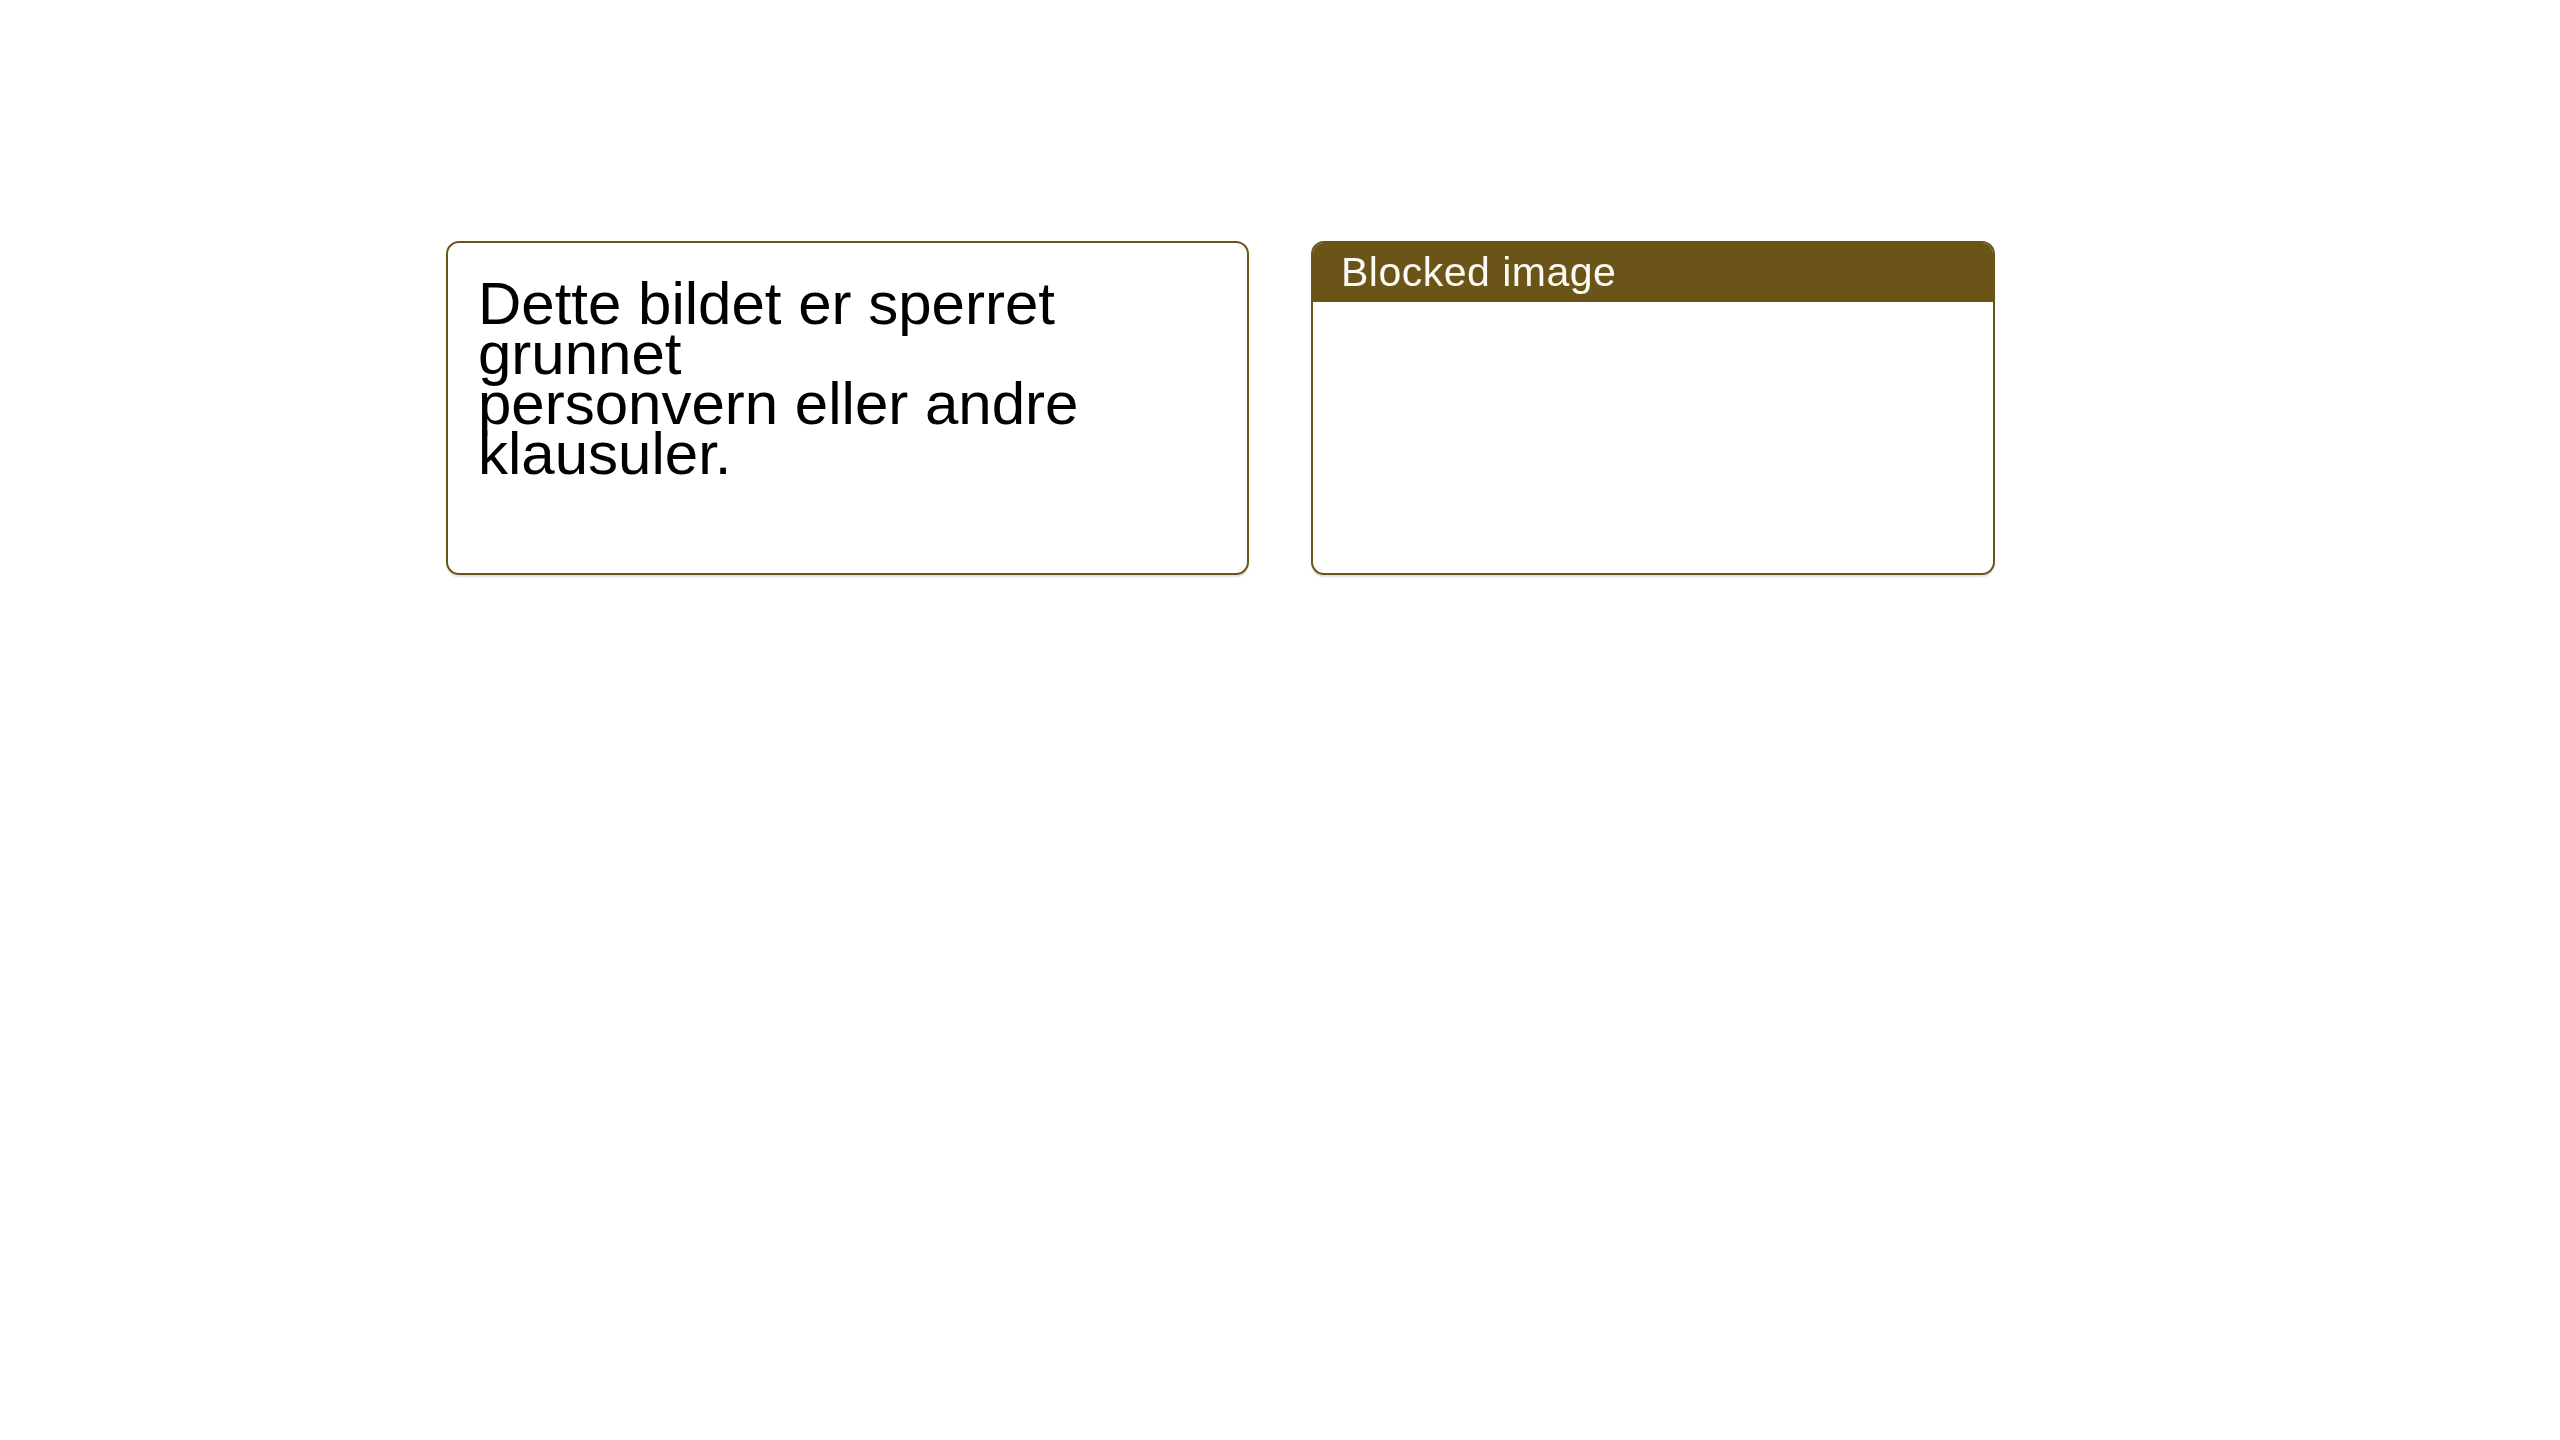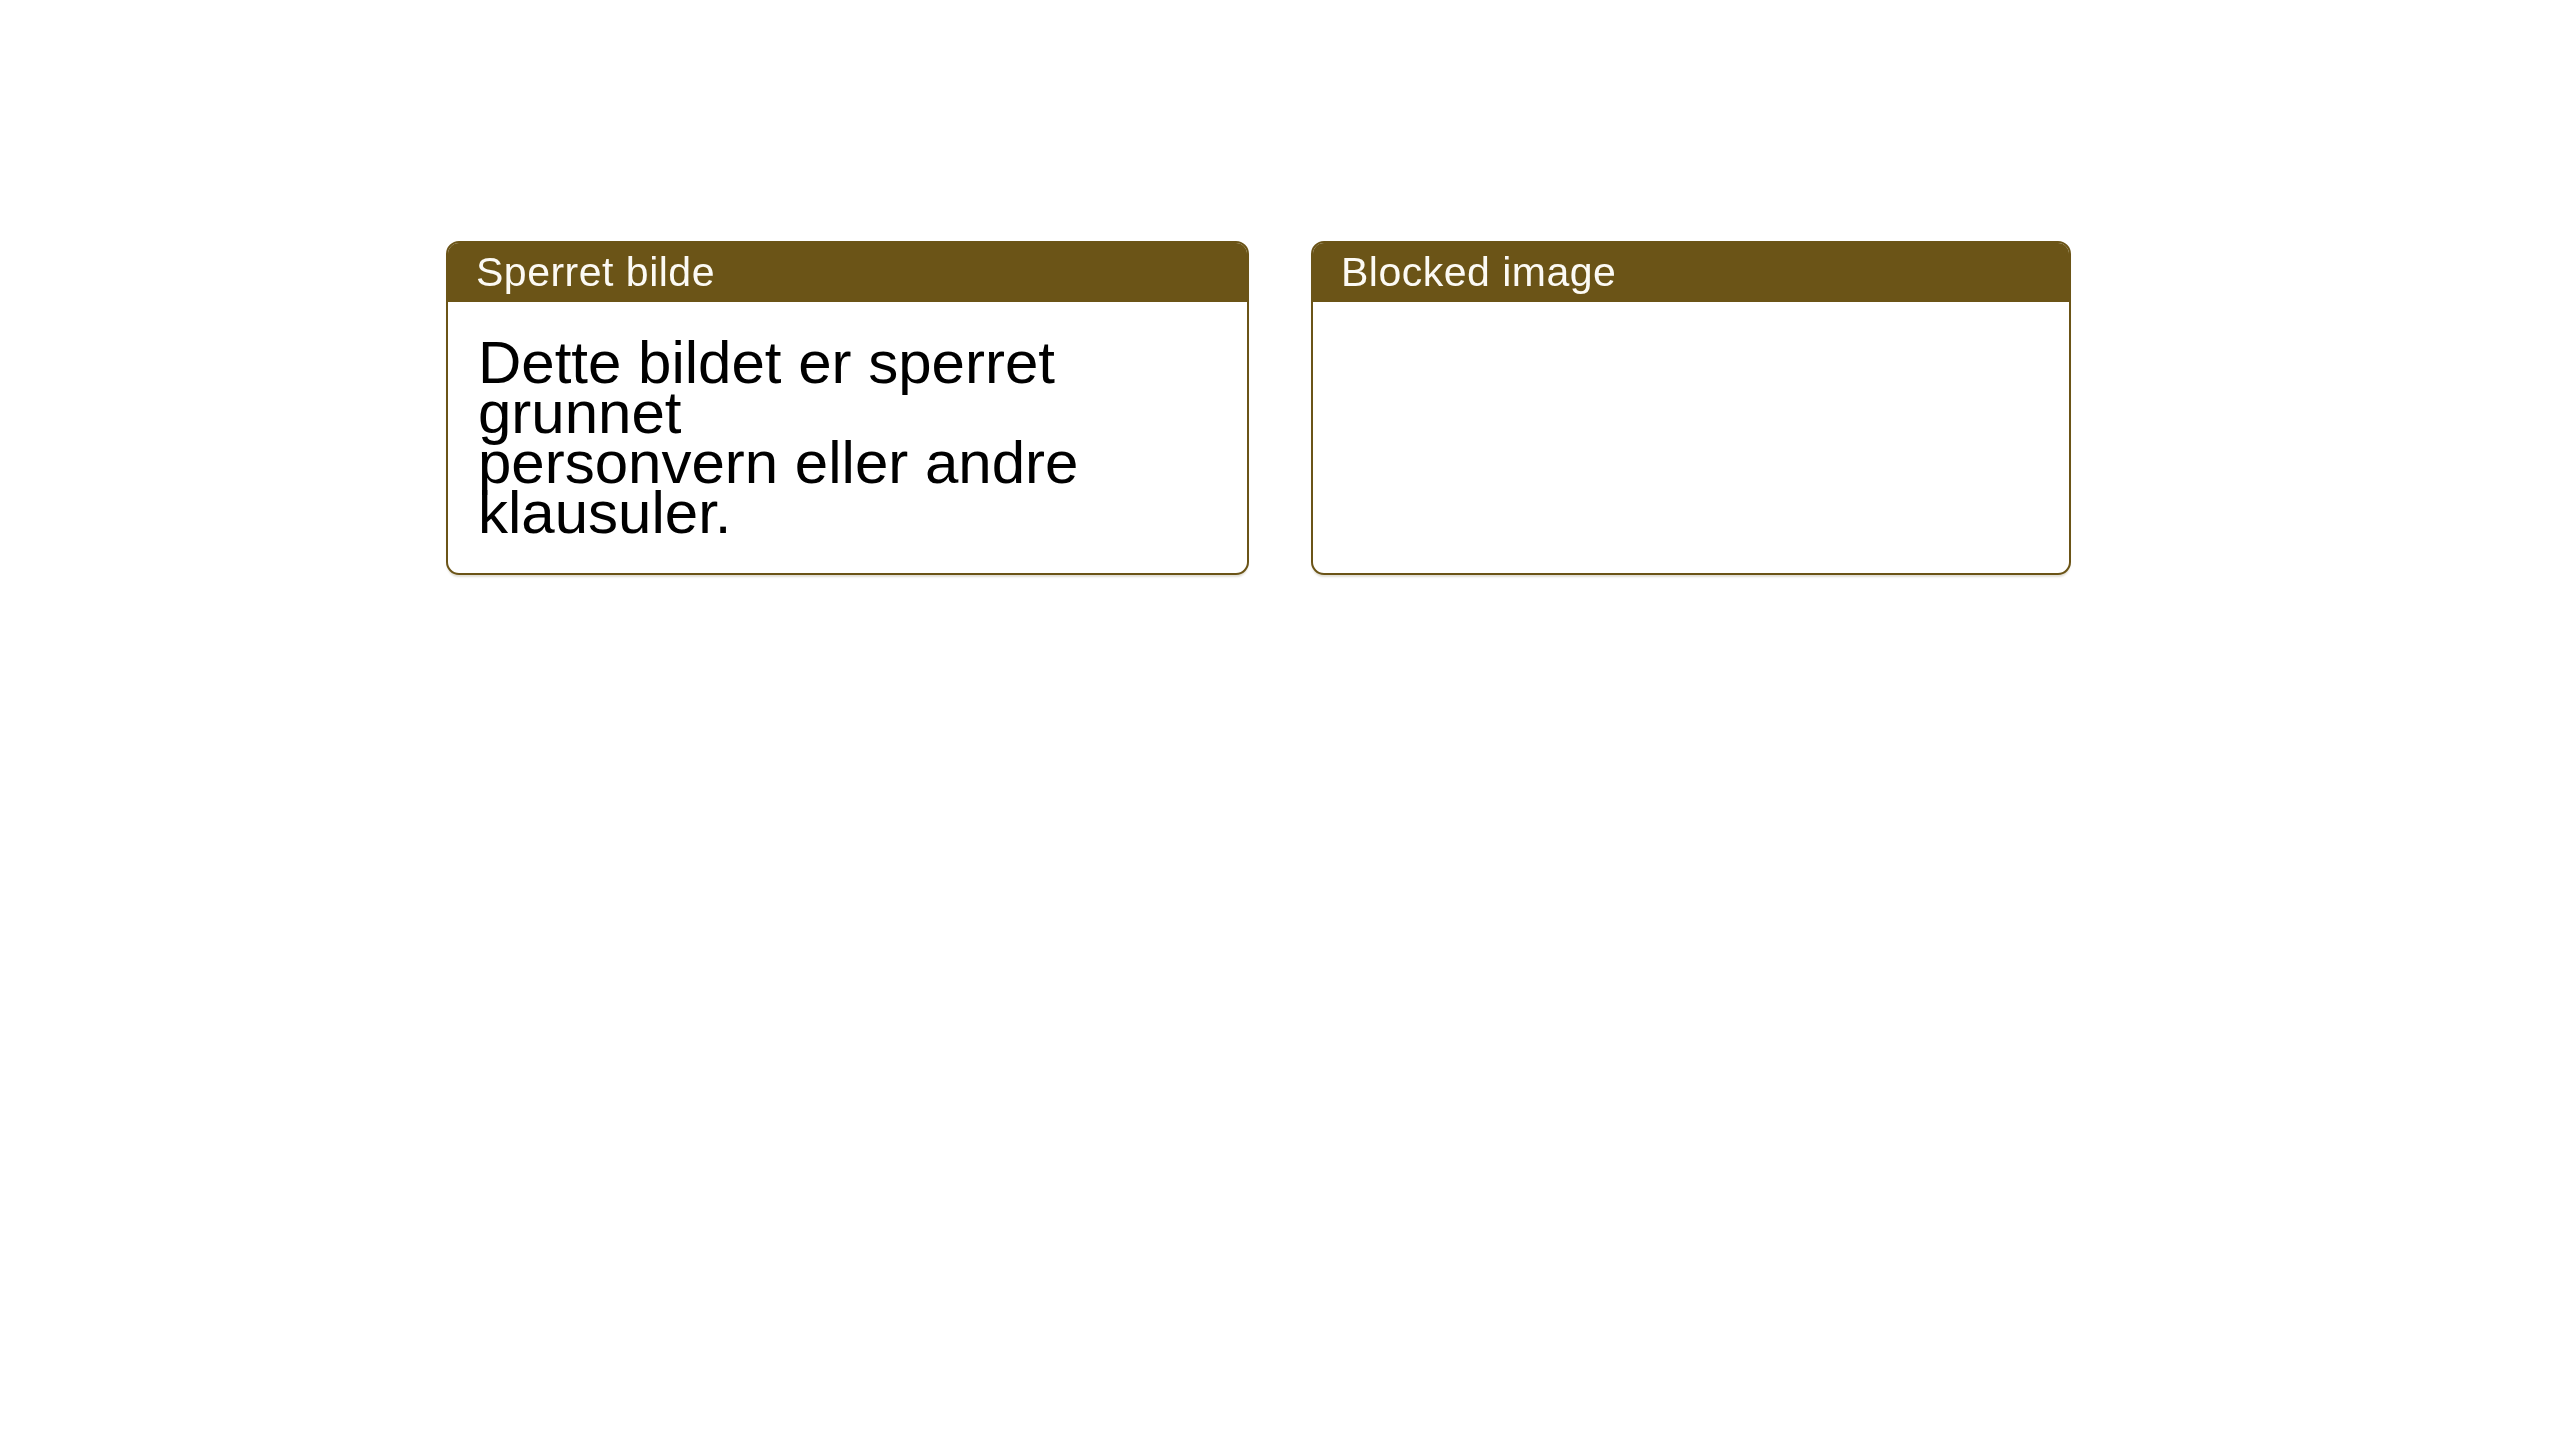--- a/index.html
+++ b/index.html
@@ -26,21 +26,21 @@
     position: absolute;
     top: 241px;
     height: 334px;
     background: var(--card-background);
     border: 2px solid var(--accent-brown);
     border-radius: 13px;
     overflow: hidden;
     box-shadow: 0 3px 2px -1px rgba(90, 70, 20, 0.18);
   }
   .card.card-no  { left: 446px;  width: 803px; }
-  .card.card-en  { left: 1311px; width: 760px; }
+  .card.card-en  { left: 1311px; width: 684px; }
   .card-title-bar {
     height: 59px;
     background: var(--accent-brown);
     display: flex;
     align-items: center;
     padding: 0 28px;
   }
   .card-title {
     color: var(--header-text);
     font-size: 41px;
@@ -57,23 +57,20 @@
     line-height: 50px;
     white-space: pre-line;
   }
 </style>
 </head>
 <body>
 
 <div class="stage">
 
   <div class="card card-no">
-    <div class="card-title-bar">
-      <span class="card-title">Sperret bilde</span>
-    </div>
     <div class="card-body">
       <p class="card-body-text">Dette bildet er sperret grunnet
 personvern eller andre klausuler.</p>
     </div>
   </div>
 
   <div class="card card-en">
     <div class="card-title-bar">
       <span class="card-title">Blocked image</span>
     </div>

